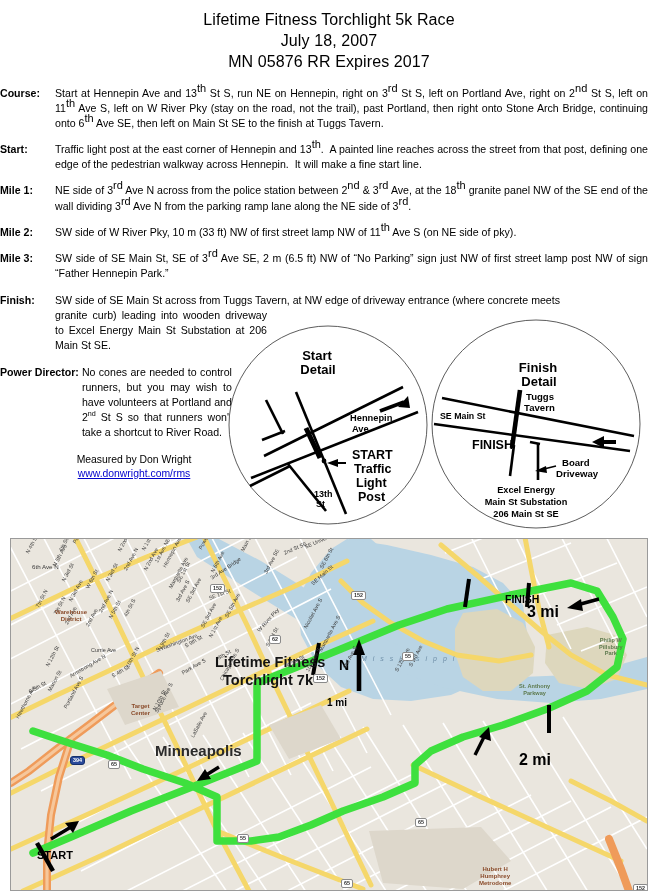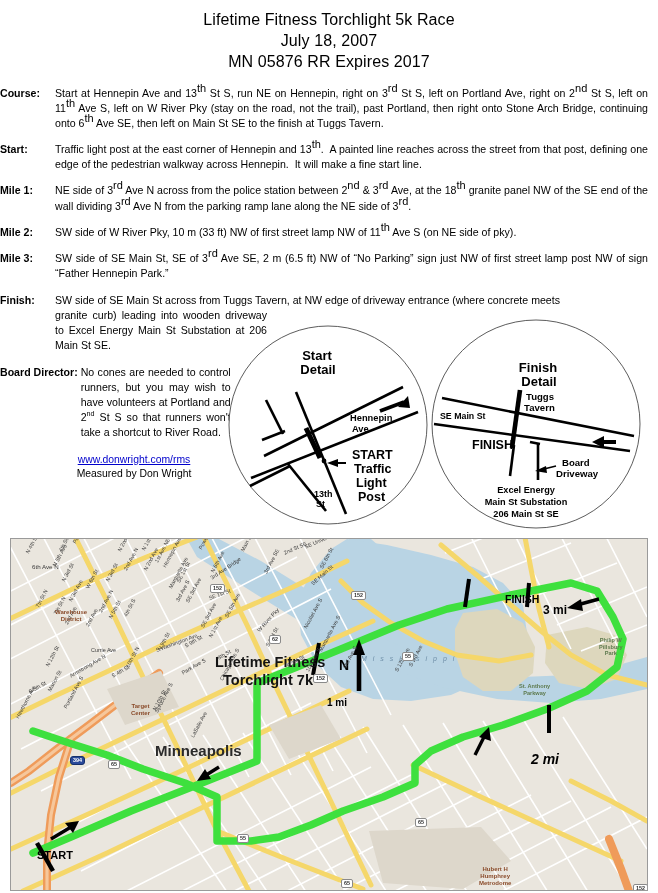--- a/index.html
+++ b/index.html
@@ -227,27 +227,27 @@
 
     <div class="sec finish" style="margin-top:12px;">
       <div class="sec-label">Finish:</div>
       <div class="sec-body">
         <span>SW side of SE Main St across from Tuggs Tavern, at NW edge of driveway entrance (where concrete meets</span>
         <span class="line-rest">granite curb) leading into wooden driveway to Excel Energy Main St Substation at 206 Main St SE.</span>
       </div>
     </div>
 
     <div class="rd-row" style="margin-top:12px;">
-      <div class="rd-label">Board Director:</div>
+      <div class="rd-label">Power Director:</div>
       <div class="rd-text">No cones are needed to control runners, but you may wish to have volunteers at Portland and 2<sup>nd</sup> St S so that runners won't take a shortcut to River Road.</div>
     </div>
 
     <div class="credit">
+      <div>Measured by Don Wright</div>
       <div><a href="#">www.donwright.com/rms</a></div>
-      <div>Measured by Don Wright</div>
     </div>
   </div>
 
   <div class="detail-wrap">
 
     <svg class="detail-svg" style="left:228px; top:318px;" width="206" height="215" viewBox="0 0 206 215">
       <circle cx="100" cy="107" r="99" fill="#ffffff" stroke="#4a4a4a" stroke-width="0.9"></circle>
 
       <g stroke="#000" stroke-width="2.6" fill="none">
         <line x1="36" y1="138" x2="175" y2="69"></line>
@@ -464,22 +464,22 @@
 
     <div class="map-big-title" style="left:204px; top:115px;">Lifetime Fitness</div>
     <div class="map-big-title" style="left:212px; top:133px;">Torchlight 7k</div>
 
     <div class="map-city" style="left:144px; top:203px;">Minneapolis</div>
 
     <div class="river-text" style="left:350px; top:116px;">M i s s i s s i p p i</div>
 
     <div class="map-marker-text" style="left:26px; top:310px;">START</div>
     <div class="map-marker-text" style="left:316px; top:158px; font-size:10px;">1 mi</div>
-    <div class="map-marker-text" style="left:520px; top:212px; font-size:14px;font-style:italic;">2 mi</div>
-    <div class="map-marker-text" style="left:532px; top:64px; font-size:12px;text-align:right;">3 mi</div>
+    <div class="map-marker-text" style="left:508px; top:212px; font-size:16px;">2 mi</div>
+    <div class="map-marker-text" style="left:516px; top:64px; font-size:16px;text-align:right;">3 mi</div>
     <div class="map-marker-text" style="left:494px; top:54px; font-size:10.5px;">FINISH</div>
     <div class="map-marker-text" style="left:328px; top:118px; font-size:14px;">N</div>
 
     <div id="map-dynamic">
         <div class="map-label" style="left: 21px; top: 23.5px; font-size: 6.2px; transform: rotate(0deg); transform-origin: left center;">6th Ave N</div>
         <div class="map-label" style="left: 42.5px; top: 24px; font-size: 5.6px; transform: rotate(-62deg); transform-origin: left center;">N 5th Ave</div>
         <div class="map-label" style="left: 16px; top: 11px; font-size: 5.4px; transform: rotate(-62deg); transform-origin: left center;">N 4th St</div>
         <div class="map-label" style="left: 49px; top: 9px; font-size: 5.4px; transform: rotate(-62deg); transform-origin: left center;">4th St N</div>
         <div class="map-label" style="left: 108px; top: 9px; font-size: 5.4px; transform: rotate(-62deg); transform-origin: left center;">N 2nd St</div>
         <div class="map-label" style="left: 132px; top: 8px; font-size: 5.4px; transform: rotate(-62deg); transform-origin: left center;">N 1st St</div>

